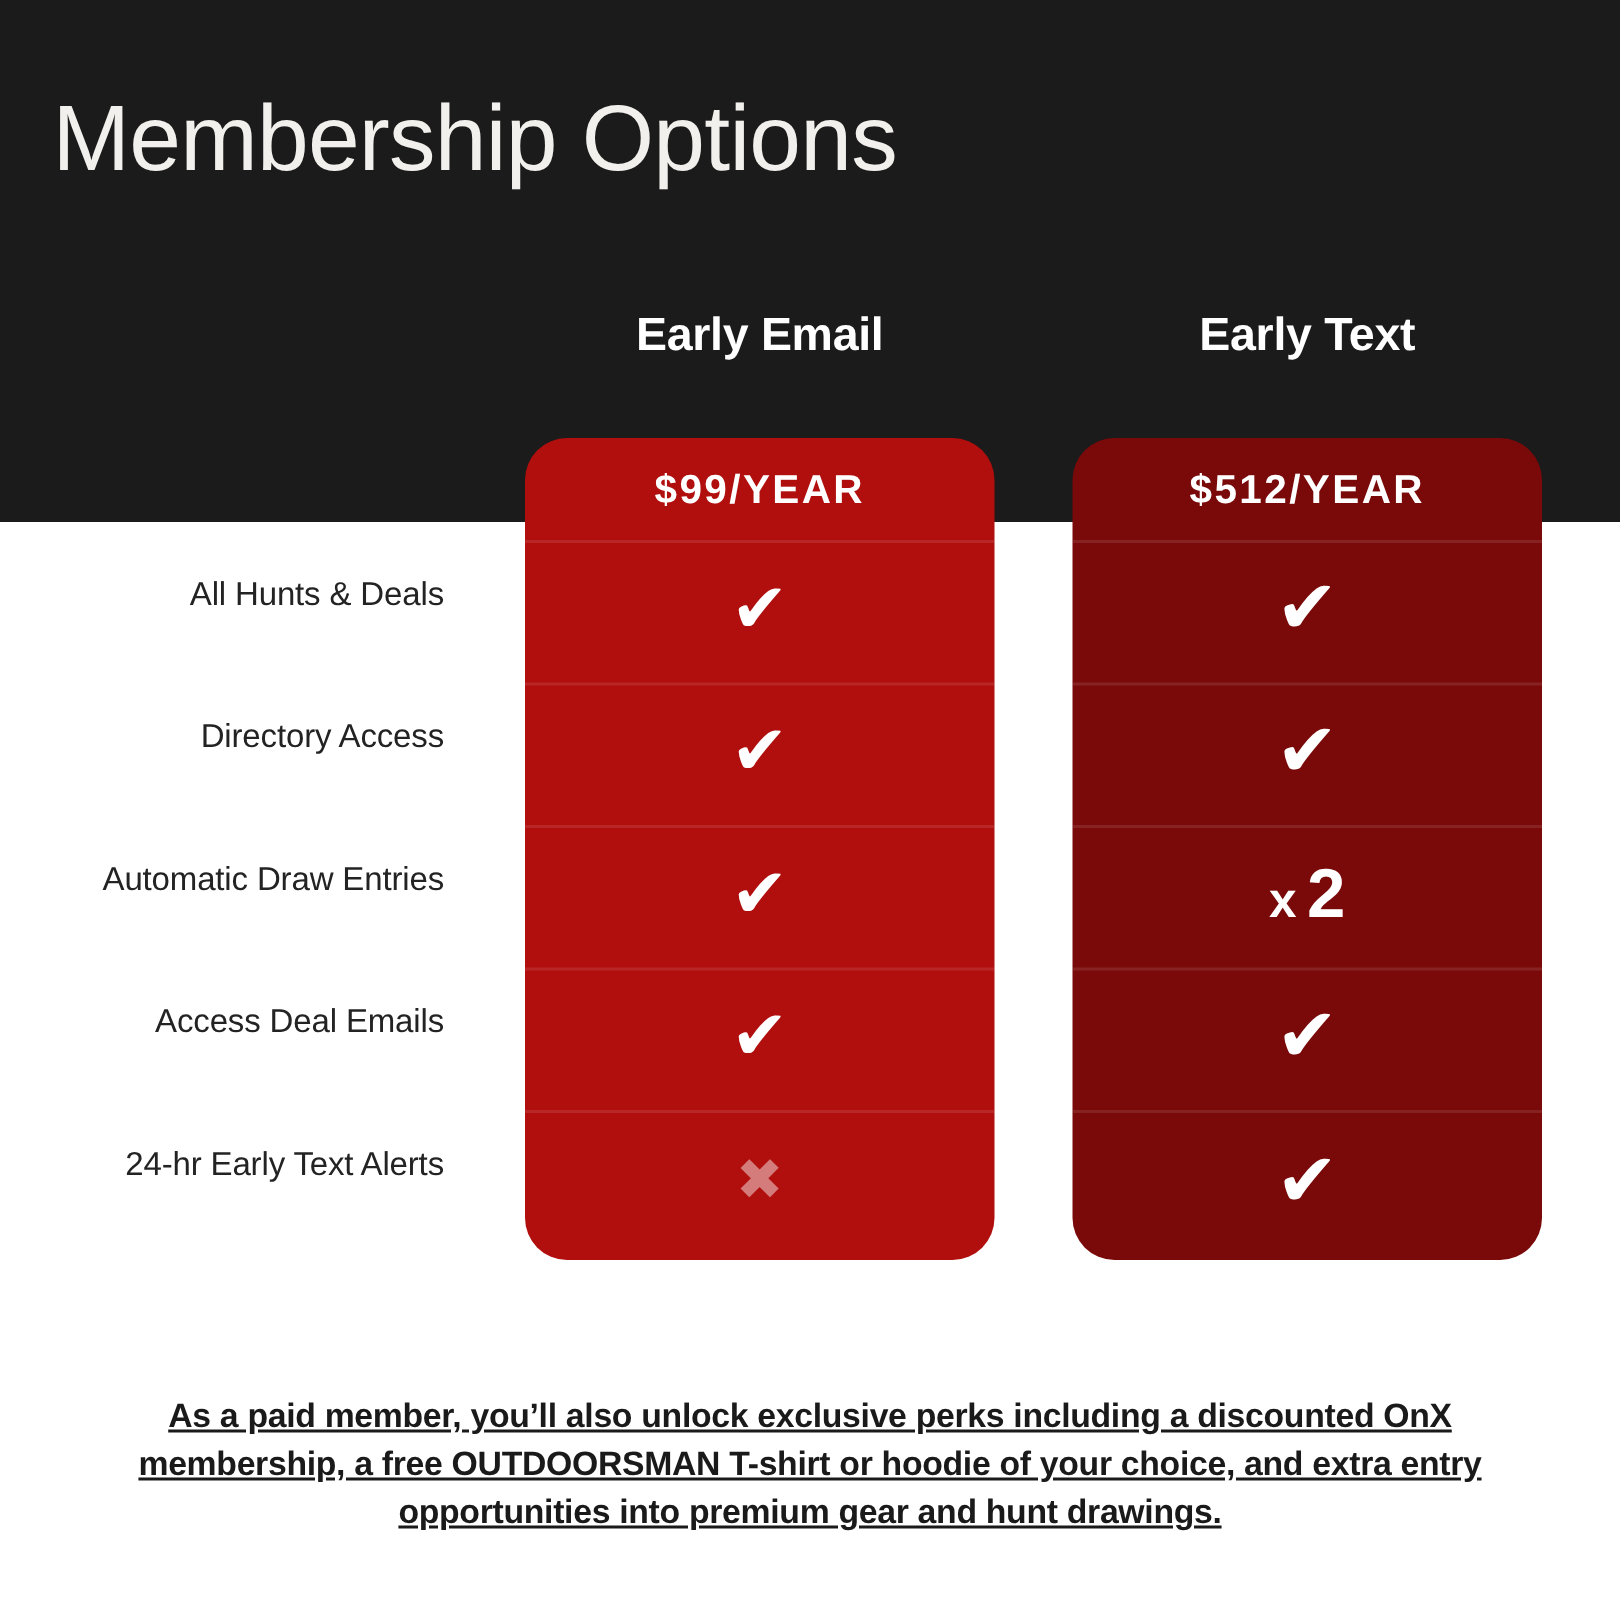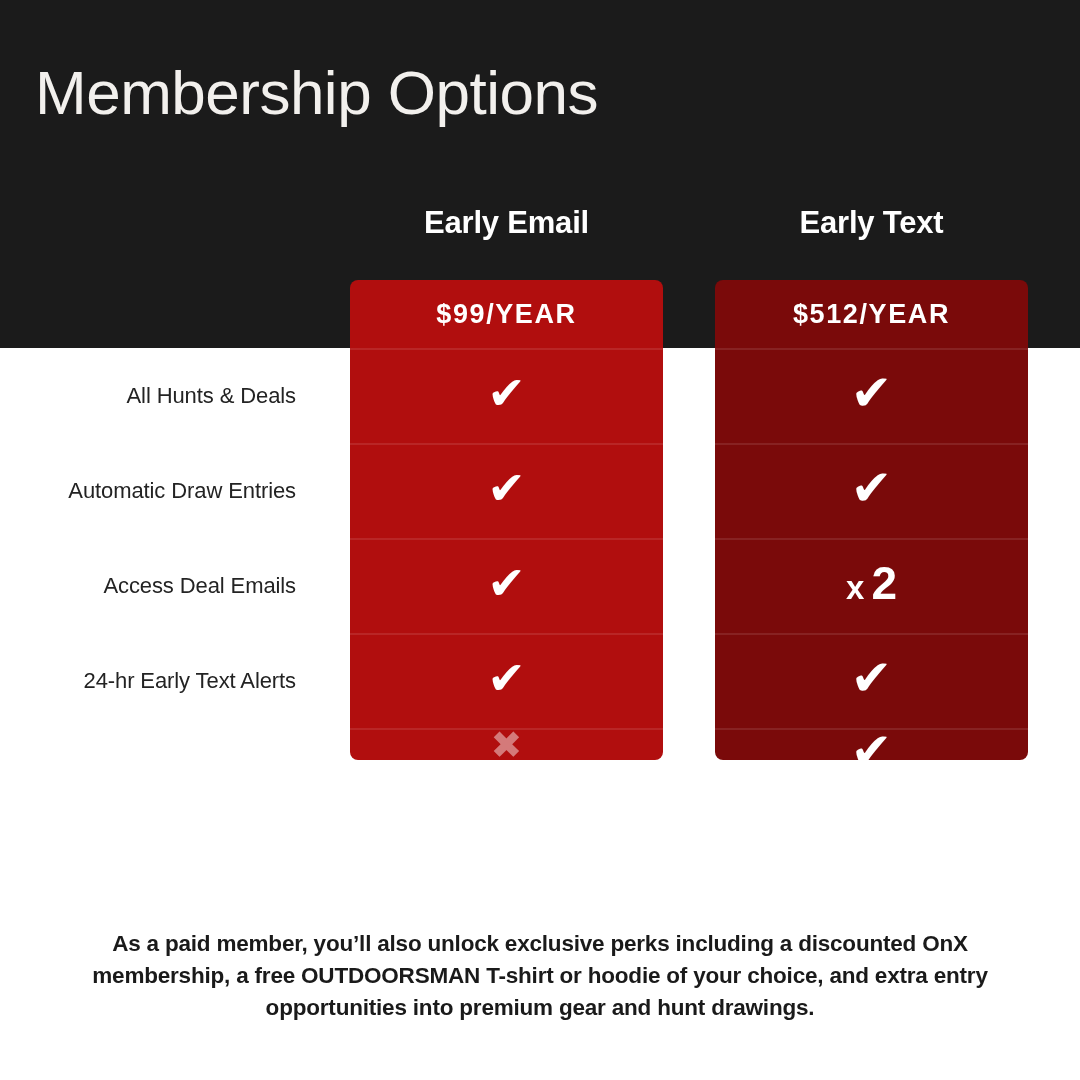--- a/index.html
+++ b/index.html
@@ -47,24 +47,24 @@
     font-weight:700;
     color:#ffffff;
     letter-spacing:-0.2px;
   }
   .col-head.c0 { left:350px; }
   .col-head.c1 { left:715px; }
 
   
   .card {
     position:absolute;
-    top:280px;
+    top:292px;
     width:313px;
-    height:480px;
-    border-radius:8px;
+    height:548px;
+    border-radius:28px;
     overflow:hidden;
     display:flex;
     flex-direction:column;
   }
   .card.c0 { left:350px; background:#B10E0E; }
   .card.c1 { left:715px; background:#7A0A0A; }
 
   .price-cell {
     height:68px;
     flex:0 0 68px;
@@ -141,36 +141,38 @@
   .footer-note {
     position:absolute;
     left:60px; top:928px;
     width:960px;
     text-align:center;
     font-size:22.5px;
     font-weight:700;
     line-height:1.42;
     color:#1a1a1a;
     letter-spacing:-0.2px;
+    text-decoration:underline;
   }
 </style>
 </head>
 <body>
 
 <div id="page">
 
   <div class="header-band"></div>
 
   <h1 class="page-title">Membership Options</h1>
 
   <div class="col-head c1">Early Text</div>
   <div class="col-head c0">Early Email</div>
 
   <div class="labels">
     <div class="label-row">All Hunts &amp; Deals</div>
+    <div class="label-row">Directory Access</div>
     <div class="label-row">Automatic Draw Entries</div>
     <div class="label-row">Access Deal Emails</div>
     <div class="label-row">24-hr Early Text Alerts</div>
   </div>
 
   <div class="card c0">
     <div class="price-cell">$99/YEAR</div>
     <div class="cell">
       <span class="mark-check">✔</span>
     </div>

